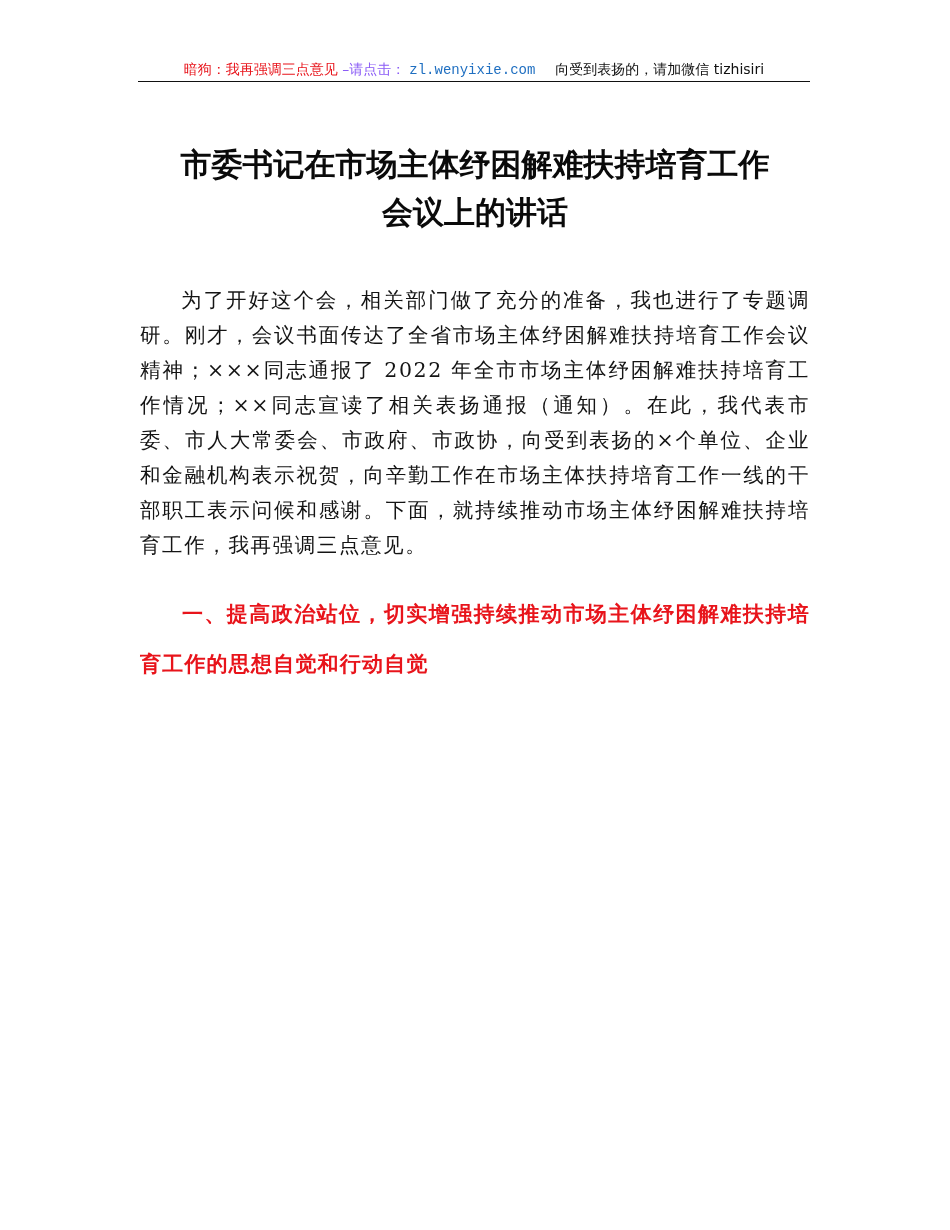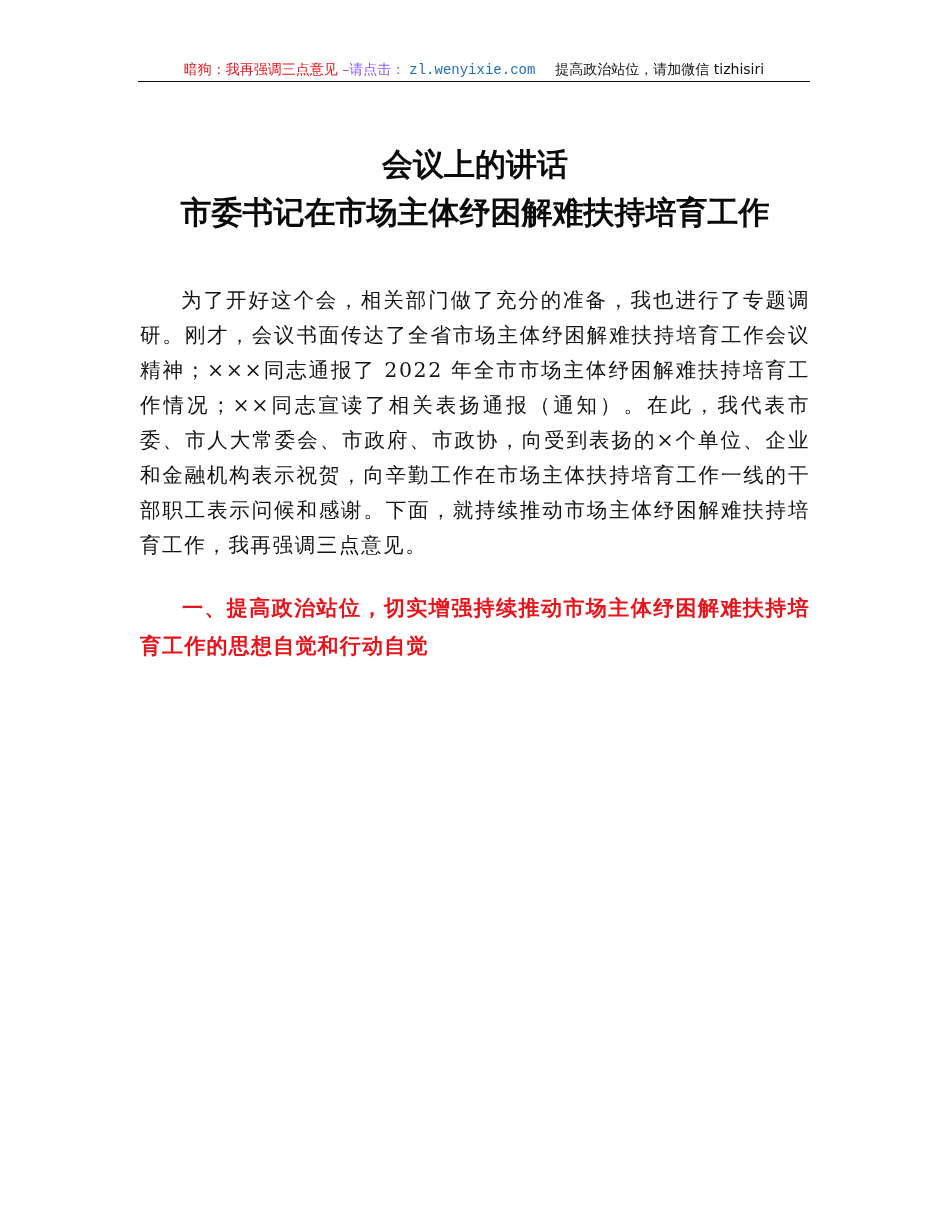--- a/index.html
+++ b/index.html
@@ -71,34 +71,34 @@
     }
     .body-text p.salutation {
       margin-bottom: 21px;
     }
     .section-heading {
       color: #e8141b;
       font-family: "DejaVu Sans", "Liberation Sans", sans-serif;
       font-weight: bold;
       font-size: 21px;
       letter-spacing: 1.2px;
-      line-height: 38px;
+      line-height: 50px;
       text-indent: 2em;
       margin-top: 26px !important;
     }
   </style>
 </head>
 <body>
 
 <div class="page-header">
-  <span class="promo">暗狗：我再强调三点意见</span><span class="sep"> –请点击：</span><span class="link">zl.wenyixie.com</span><span class="group">提高政治站位，请加微信 tizhisiri</span>
+  <span class="promo">暗狗：我再强调三点意见</span><span class="sep"> –请点击：</span><span class="link">zl.wenyixie.com</span><span class="group">向受到表扬的，请加微信 tizhisiri</span>
 </div>
 <div class="header-rule"></div>
 
 <div class="title">
+  <div>市委书记在市场主体纾困解难扶持培育工作</div>
   <div>会议上的讲话</div>
-  <div>市委书记在市场主体纾困解难扶持培育工作</div>
 </div>
 
 <div class="body-text">
   <p class="indent">为了开好这个会，相关部门做了充分的准备，我也进行了专题调研。刚才，会议书面传达了全省市场主体纾困解难扶持培育工作会议精神；×××同志通报了 2022 年全市市场主体纾困解难扶持培育工作情况；××同志宣读了相关表扬通报（通知）。在此，我代表市委、市人大常委会、市政府、市政协，向受到表扬的×个单位、企业和金融机构表示祝贺，向辛勤工作在市场主体扶持培育工作一线的干部职工表示问候和感谢。下面，就持续推动市场主体纾困解难扶持培育工作，我再强调三点意见。</p>
   <p class="section-heading">一、提高政治站位，切实增强持续推动市场主体纾困解难扶持培育工作的思想自觉和行动自觉</p>
 </div>
 
 </body></html>

